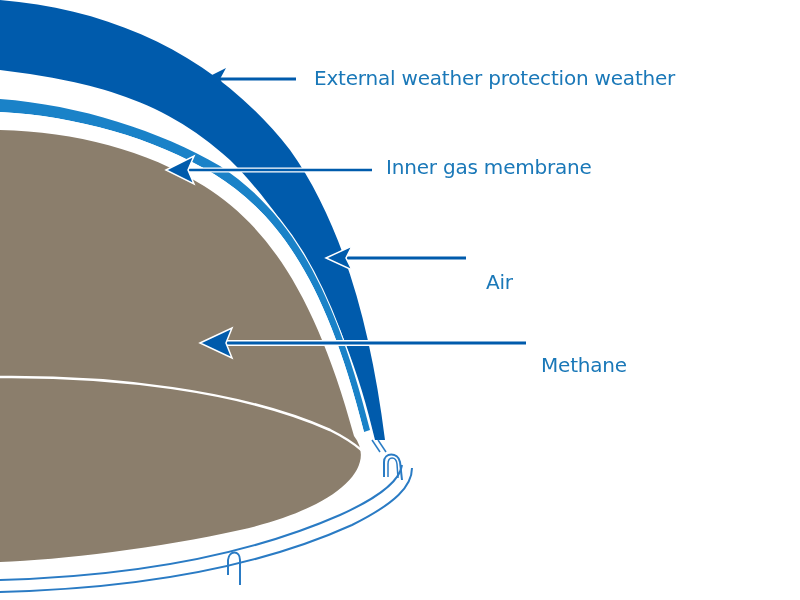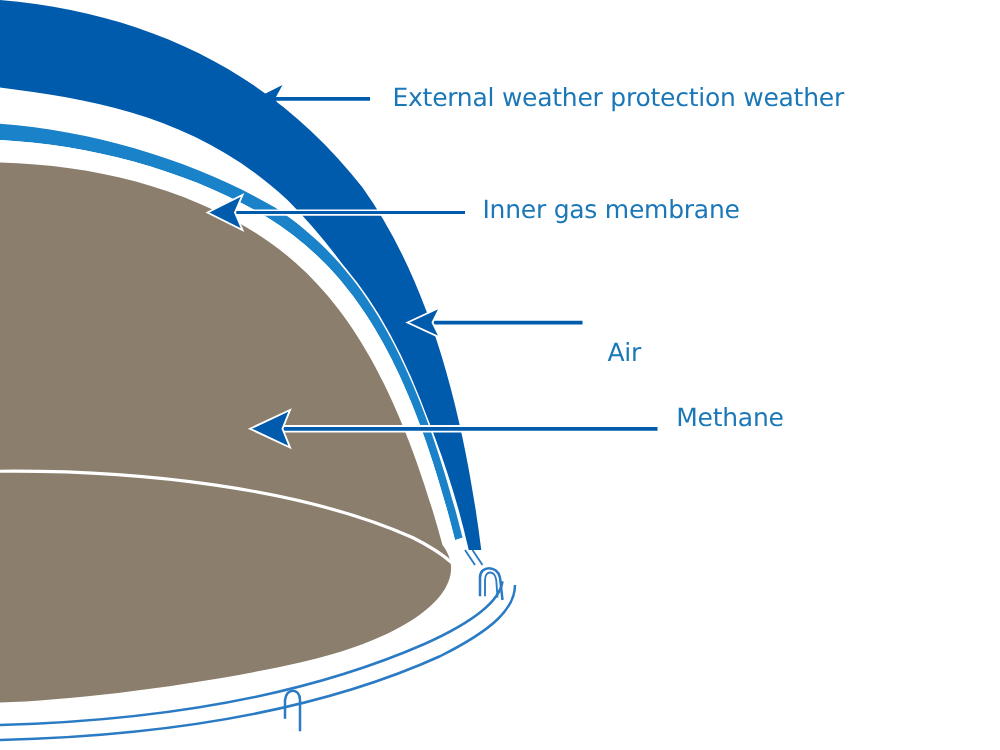--- a/index.html
+++ b/index.html
@@ -62,13 +62,13 @@
   <g>
     <line x1="526" y1="343" x2="214" y2="343" stroke="#ffffff" stroke-width="6"></line>
     <line x1="526" y1="343" x2="214" y2="343" stroke="#005bac" stroke-width="3"></line>
     <polygon points="200,343 232,328 226,343 232,358" fill="#005bac" stroke="#ffffff" stroke-width="1.5"></polygon>
   </g>
 </svg>
 
 <div class="label" style="left:314px;top:68px;">External weather protection weather</div>
 <div class="label" style="left:386px;top:157px;">Inner gas membrane</div>
 <div class="label" style="left:486px;top:248px;margin-top:24px;">Air</div>
-<div class="label" style="left:541px;top:324px;">Methane</div>
+<div class="label" style="left:541px;top:355px;">Methane</div>
 
 </body></html>

